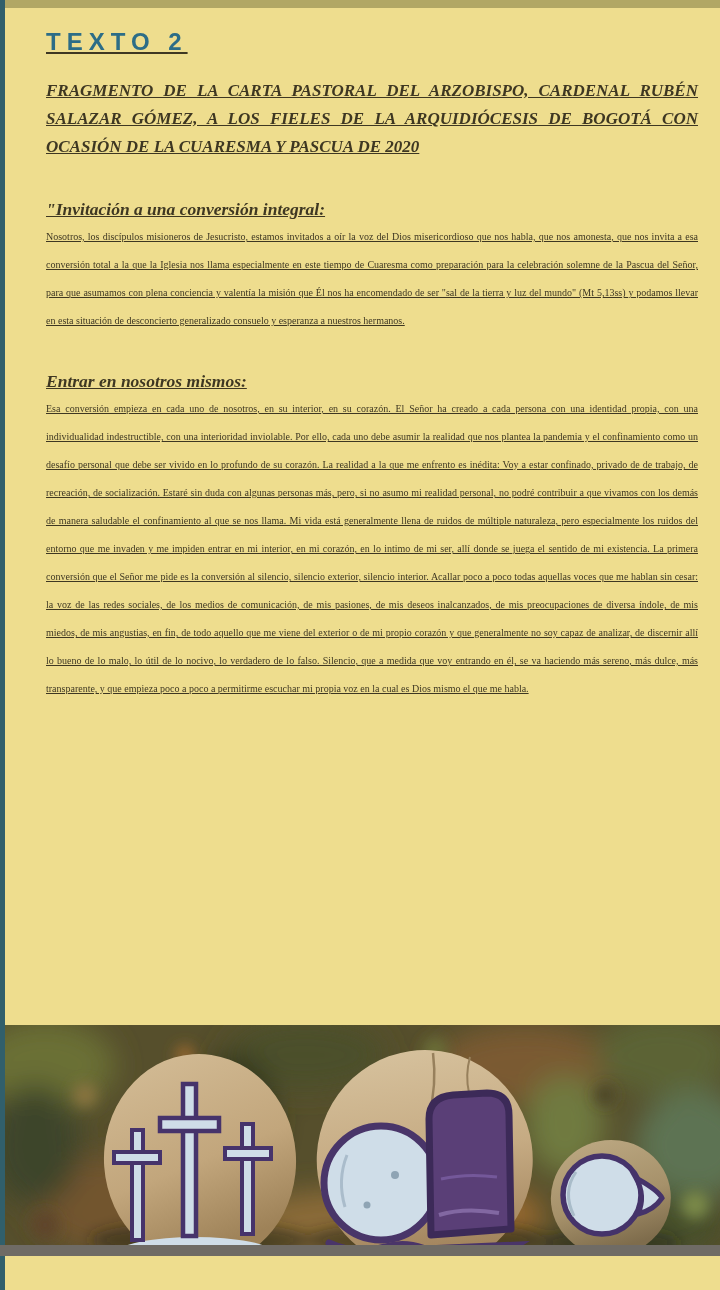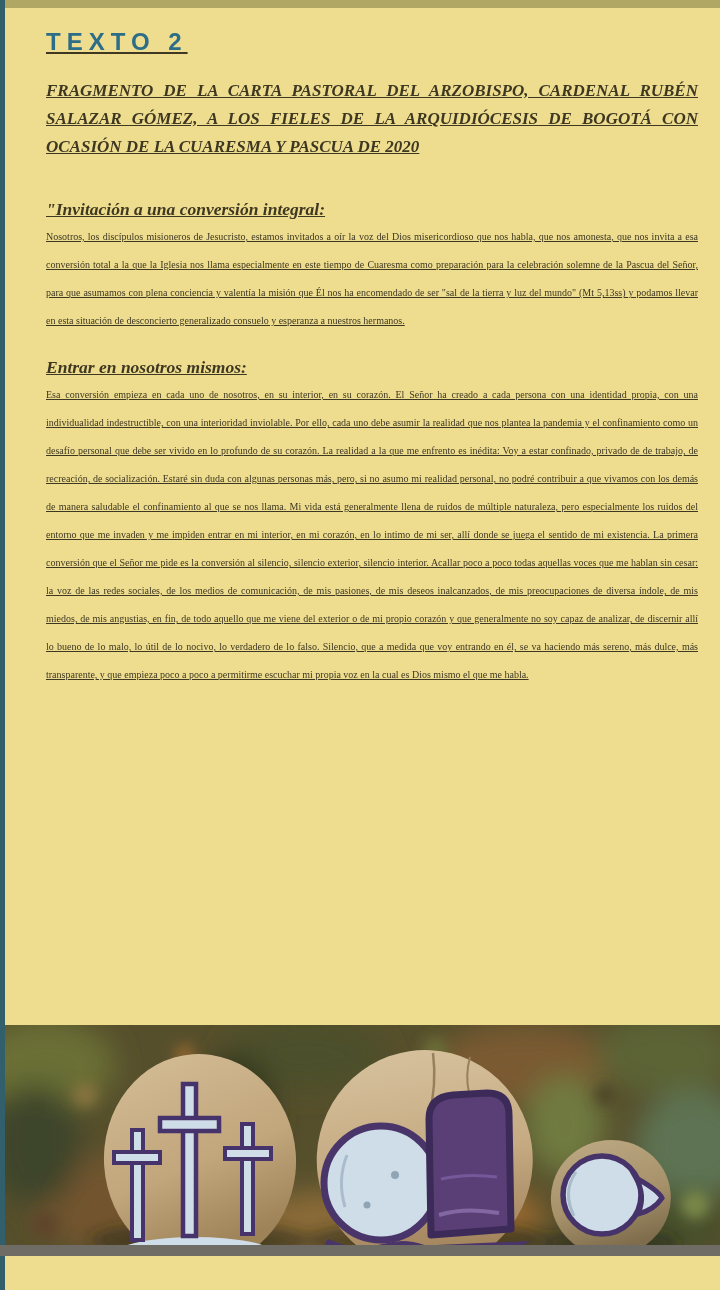--- a/index.html
+++ b/index.html
@@ -46,21 +46,21 @@
   }
   .section { margin: 0; }
   .section-heading {
     margin: 0;
     font-weight: bold;
     font-style: italic;
     font-size: 17.5px;
     line-height: 28px;
   }
   .section-heading.first { margin-top: 34px; }
-  .section-heading.second { margin-top: 18px; }
+  .section-heading.second { margin-top: 32px; }
   .section-body {
     margin: 0;
     font-size: 10px;
     line-height: 28px;
     text-align: justify;
   }
   .photo {
     position: absolute;
     top: 1025px; left: 5px;
     width: 715px; height: 220px;

